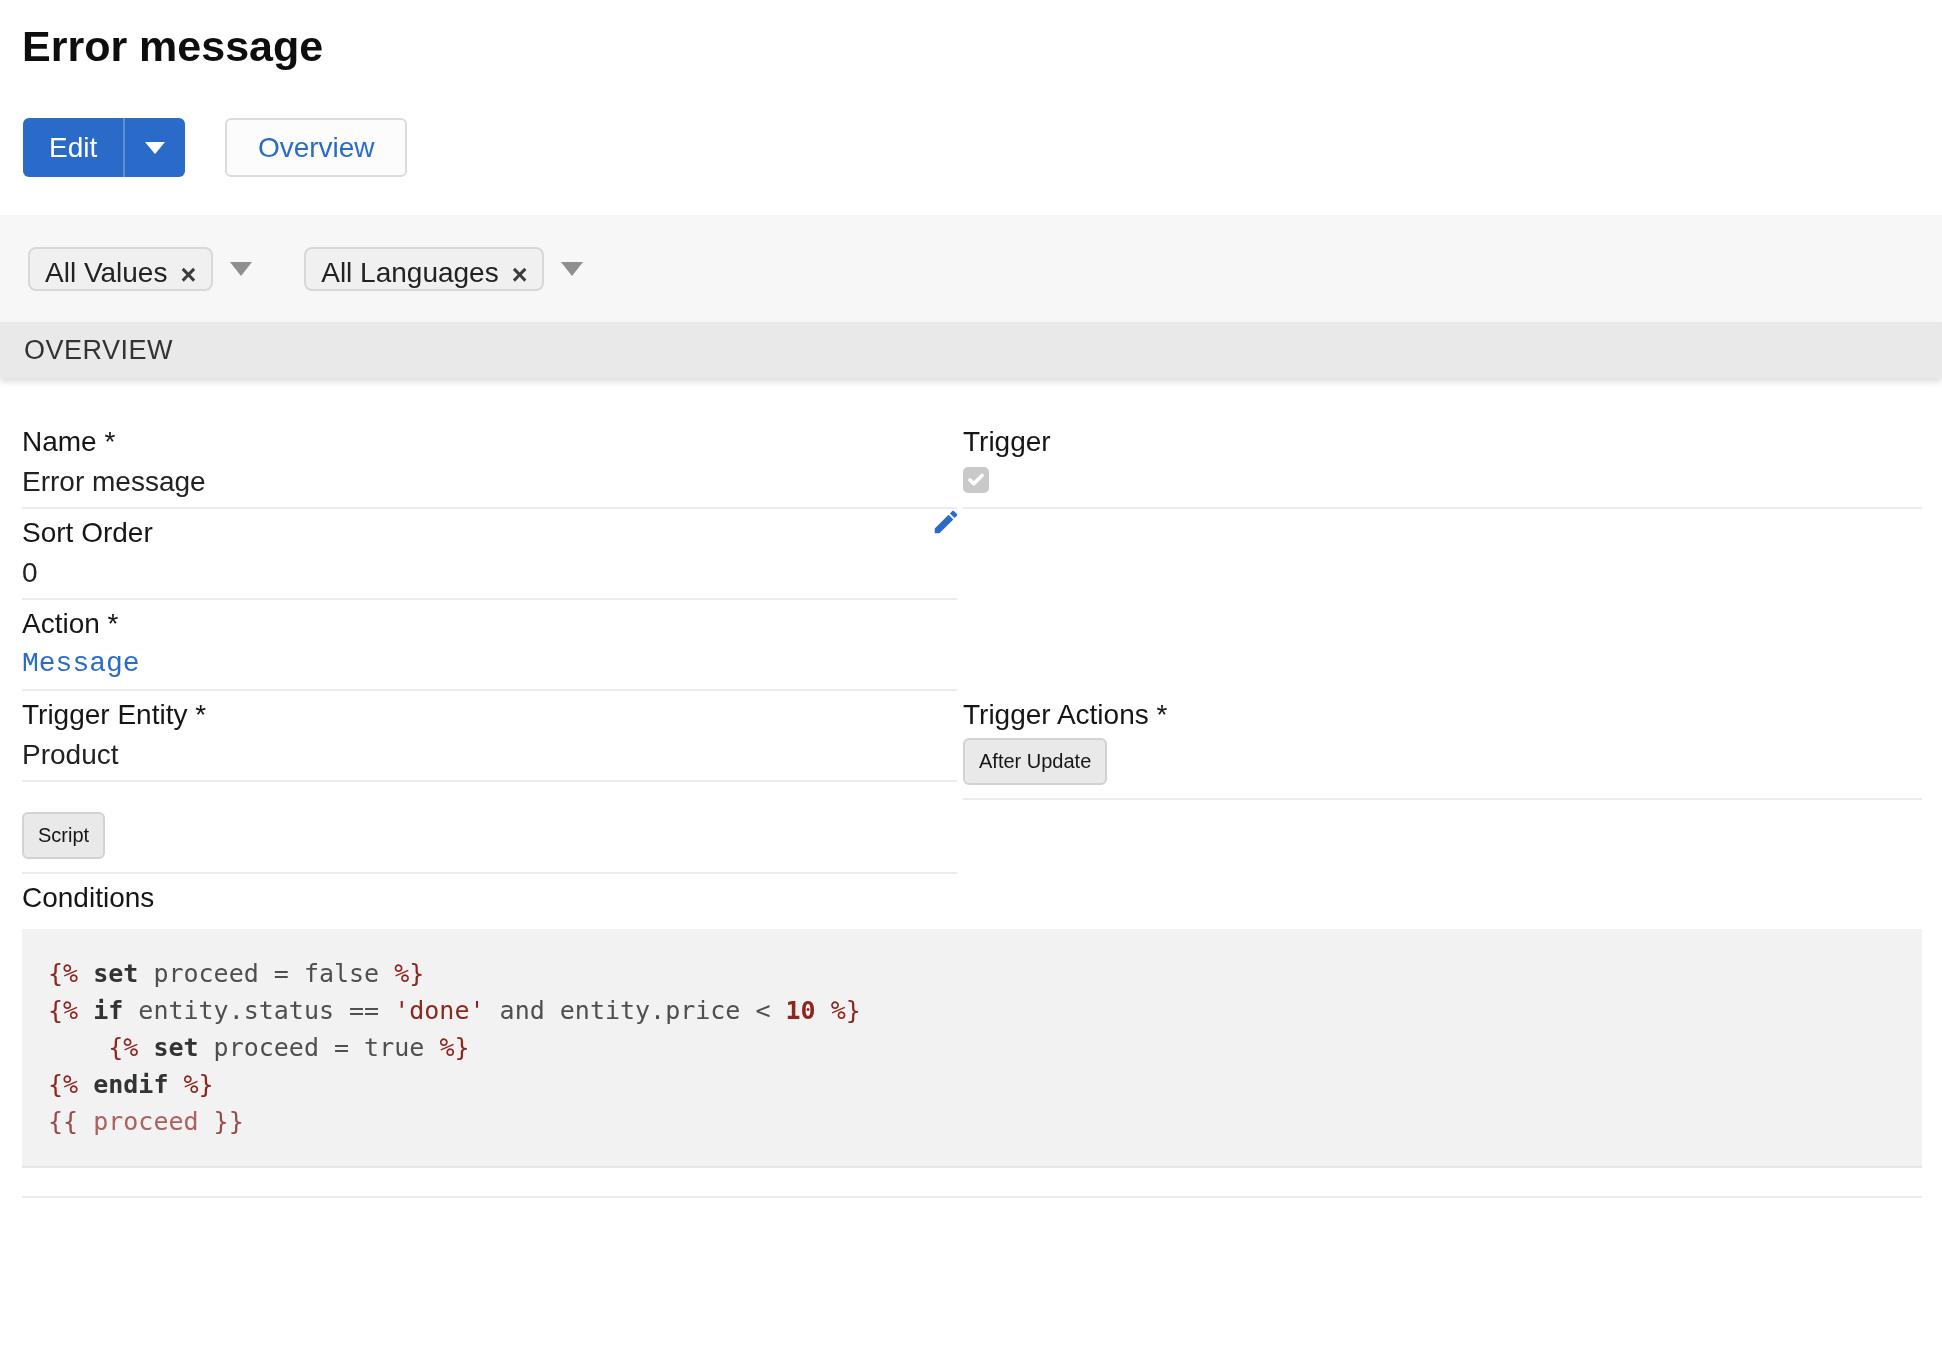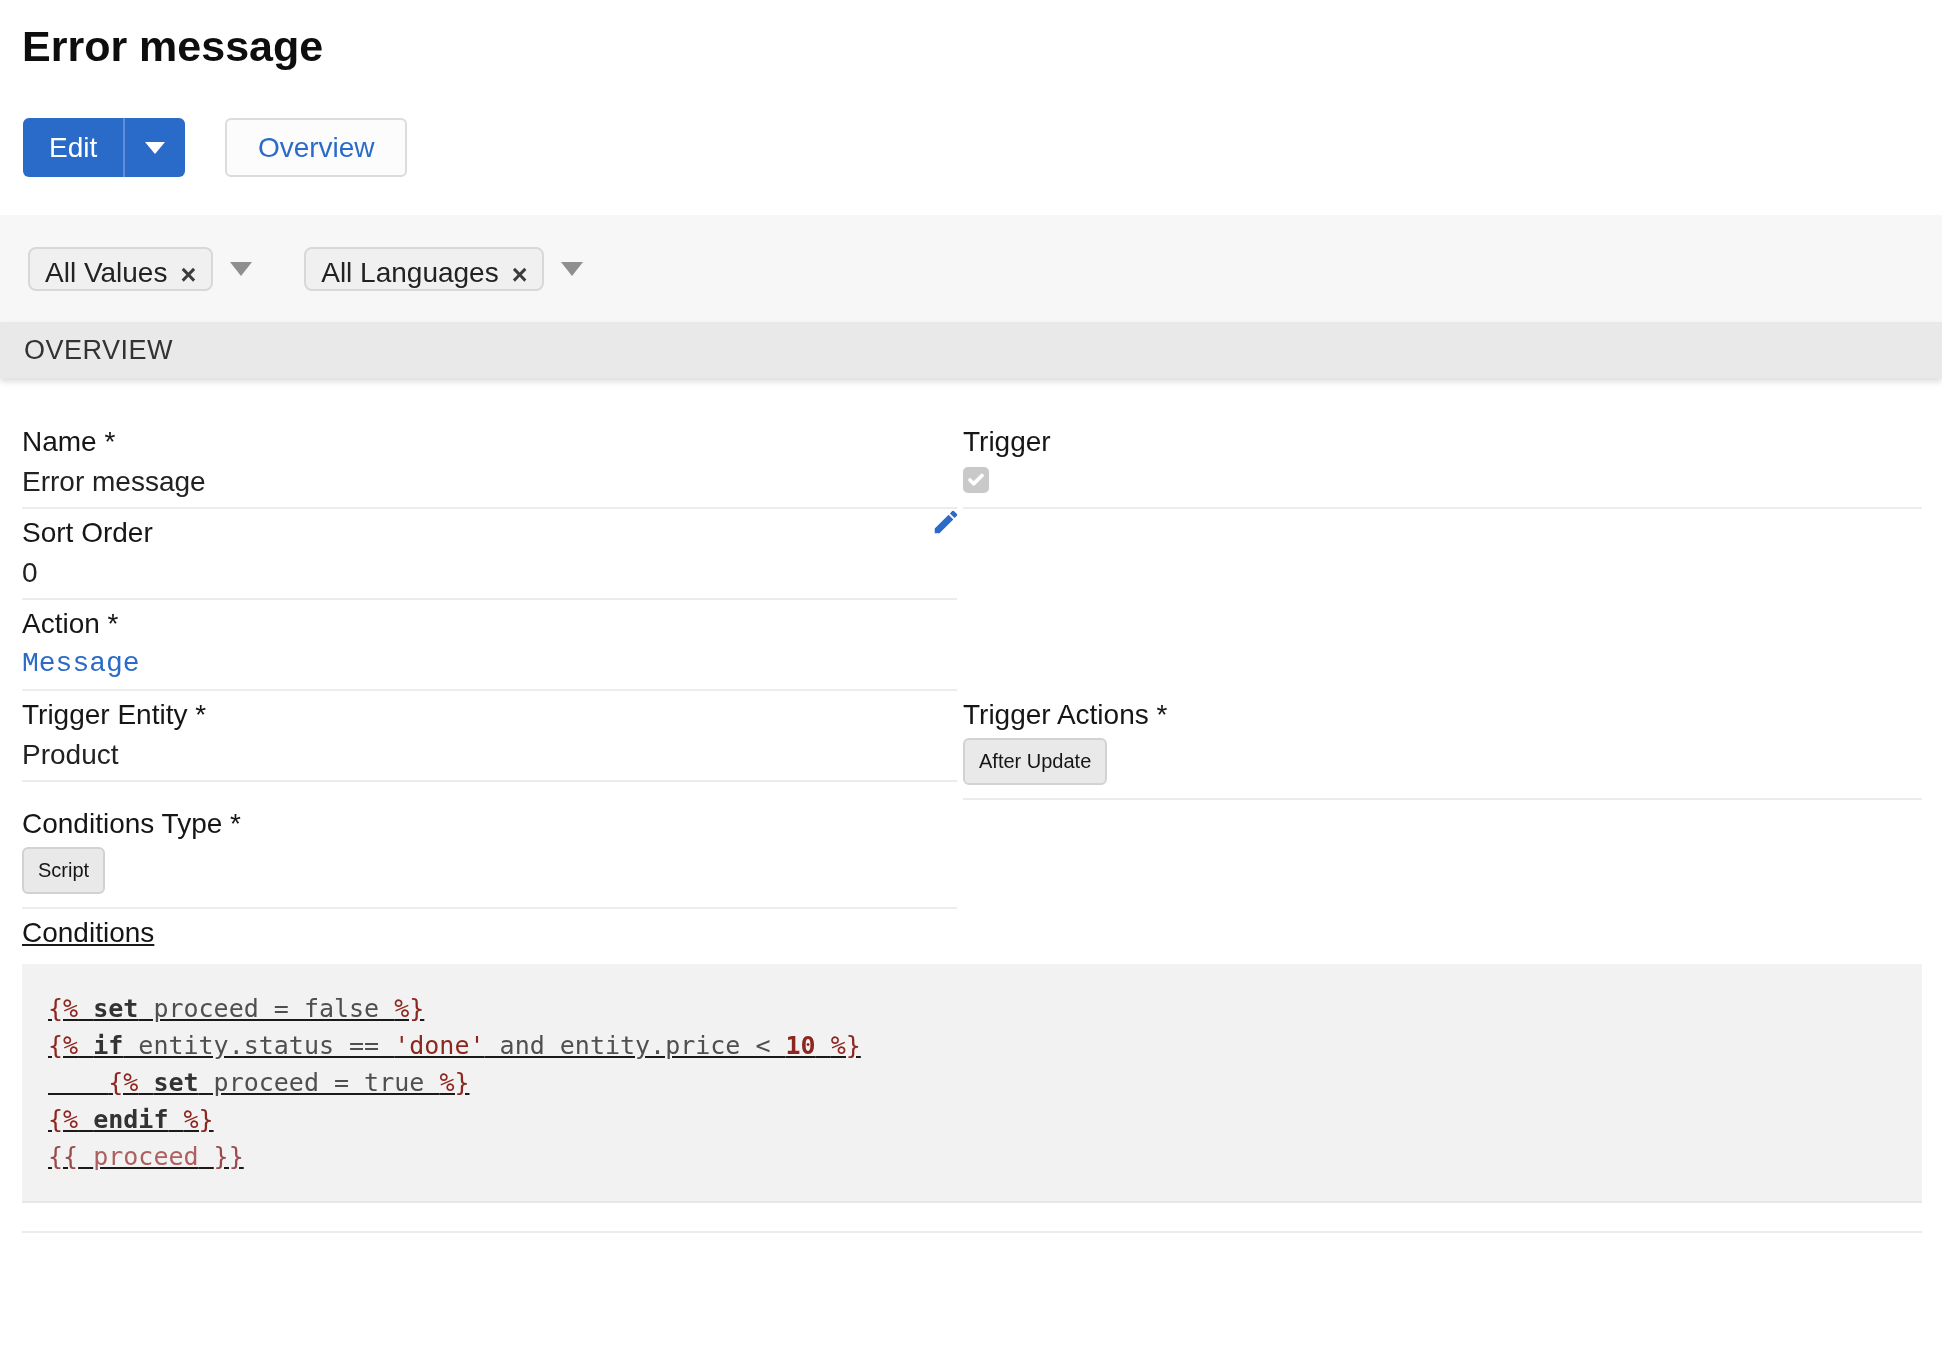--- a/index.html
+++ b/index.html
@@ -50,21 +50,21 @@
   .checkbox { width:26px; height:26px; background:#c9c9c9; border-radius:5px; margin-top:8px;
               display:flex; align-items:center; justify-content:center; }
 
   .field-sort { position:relative; }
   .pencil { position:absolute; right:-4px; top:-8px; cursor:pointer; }
 
   .tag { display:inline-block; background:#e9e9e9; border:2px solid #d2d2d2; border-radius:6px;
          font-size:20px; color:#161616; padding:4px 14px; margin-top:6px; line-height:35px; }
   .field-tags { padding-bottom:13px; }
 
-  .field-conditions { grid-column:1 / -1; border-bottom:none; padding-bottom:0;text-decoration:underline; }
+  .field-conditions { grid-column:1 / -1; border-bottom:none; padding-bottom:0; }
   .code-block { margin-top:14px; background:#f2f2f2; border-bottom:2px solid #e7e7e7;
                 padding:26px 26px; font-family:"DejaVu Sans Mono","Liberation Mono",monospace;
                 font-size:25px; line-height:37px; color:#4f4f4f; }
   .code-line { white-space:pre; }
   .tk-d  { color:#8e2620; }
   .tk-k  { color:#333333; font-weight:700; }
   .tk-p  { color:#4f4f4f; }
   .tk-s  { color:#8e2620; }
   .tk-n  { color:#8e2620; font-weight:700; }
   .tk-d2 { color:#9a4a4a; }
@@ -139,21 +139,20 @@
     <div class="field">
       <div class="label">Trigger Entity *</div>
       <div class="value">Product</div>
     </div>
     <div class="field field-tags">
       <div class="label">Trigger Actions *</div>
       <span class="tag">After Update</span>
     </div>
 
     <div class="field field-tags">
-      <div class="label">Conditions Type *</div>
       <span class="tag">Script</span>
     </div>
     <div></div>
 
     <div class="field field-conditions">
       <div class="label">Conditions</div>
       <pre class="code-block"><div class="code-line"><span class="tk-d">{%</span><span class="tk-p"> </span><span class="tk-k">set</span><span class="tk-p"> proceed = false </span><span class="tk-d">%}</span></div><div class="code-line"><span class="tk-d">{%</span><span class="tk-p"> </span><span class="tk-k">if</span><span class="tk-p"> entity.status == </span><span class="tk-s">'done'</span><span class="tk-p"> and entity.price &lt; </span><span class="tk-n">10</span><span class="tk-p"> </span><span class="tk-d">%}</span></div><div class="code-line"><span class="tk-p">    </span><span class="tk-d">{%</span><span class="tk-p"> </span><span class="tk-k">set</span><span class="tk-p"> proceed = true </span><span class="tk-d">%}</span></div><div class="code-line"><span class="tk-d">{%</span><span class="tk-p"> </span><span class="tk-k">endif</span><span class="tk-p"> </span><span class="tk-d">%}</span></div><div class="code-line"><span class="tk-d2">{{</span><span class="tk-p"> </span><span class="tk-v">proceed</span><span class="tk-p"> </span><span class="tk-d2">}}</span></div></pre>
       <div class="bottom-divider"></div>
     </div>
 

